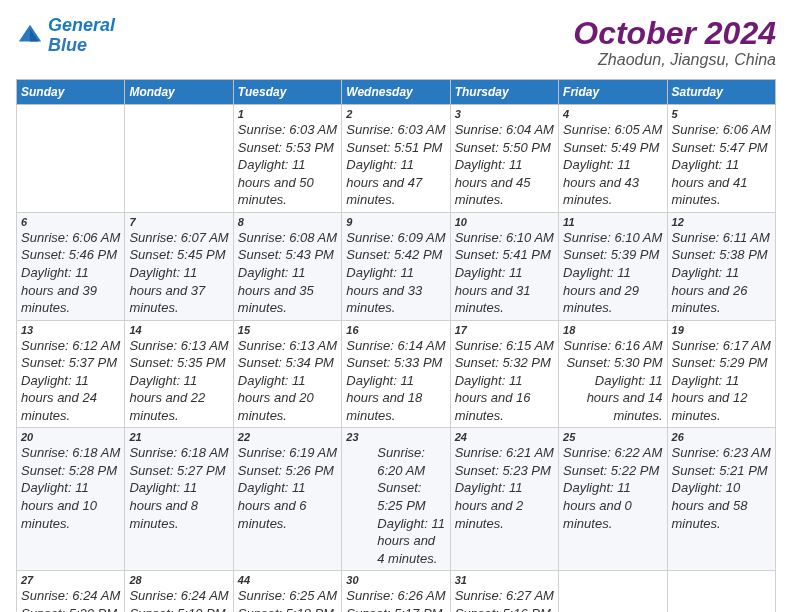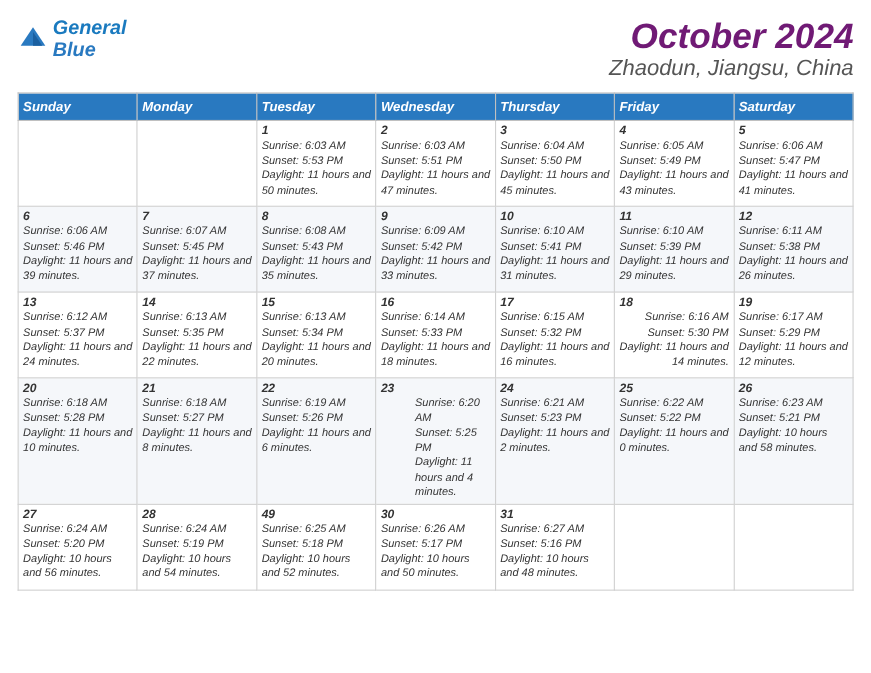--- a/index.html
+++ b/index.html
@@ -43,21 +43,21 @@
     .title-block {
       text-align: right;
     }
     .month-title {
       font-size: 32px;
       font-weight: bold;
       color: #701a75;
       line-height: 1.1;
     }
     .location {
-      font-size: 20px;
+      font-size: 16px;
       color: #555;
     }
     .calendar {
       width: 100%;
       border-collapse: collapse;
       table-layout: fixed;
     }
     .calendar th {
       background-color: #2979c0;
       color: #fff;
@@ -79,21 +79,21 @@
     .calendar tr:nth-child(even) td {
       background: #f5f7fa;
     }
     .day-num {
       font-size: 11px;
       font-weight: bold;
       display: block;
       margin-bottom: 1px;
     }
     .day-info {
-      font-size: 10px;
+      font-size: 13px;
       line-height: 1.35;
       color: #333;
     }
     .empty-cell {
       background: #fff !important;
     }
   </style>
 </head>
 <body>
 
@@ -301,21 +301,21 @@
 Sunset: 5:20 PM
 Daylight: 10 hours and 56 minutes.</div>
           </td>
           <td>
             <span class="day-num">28</span>
             <div class="day-info" style="white-space: pre-line;">Sunrise: 6:24 AM
 Sunset: 5:19 PM
 Daylight: 10 hours and 54 minutes.</div>
           </td>
           <td>
-            <span class="day-num">49</span>
+            <span class="day-num">44</span>
             <div class="day-info" style="white-space: pre-line;">Sunrise: 6:25 AM
 Sunset: 5:18 PM
 Daylight: 10 hours and 52 minutes.</div>
           </td>
           <td>
             <span class="day-num">30</span>
             <div class="day-info" style="white-space: pre-line;">Sunrise: 6:26 AM
 Sunset: 5:17 PM
 Daylight: 10 hours and 50 minutes.</div>
           </td>

